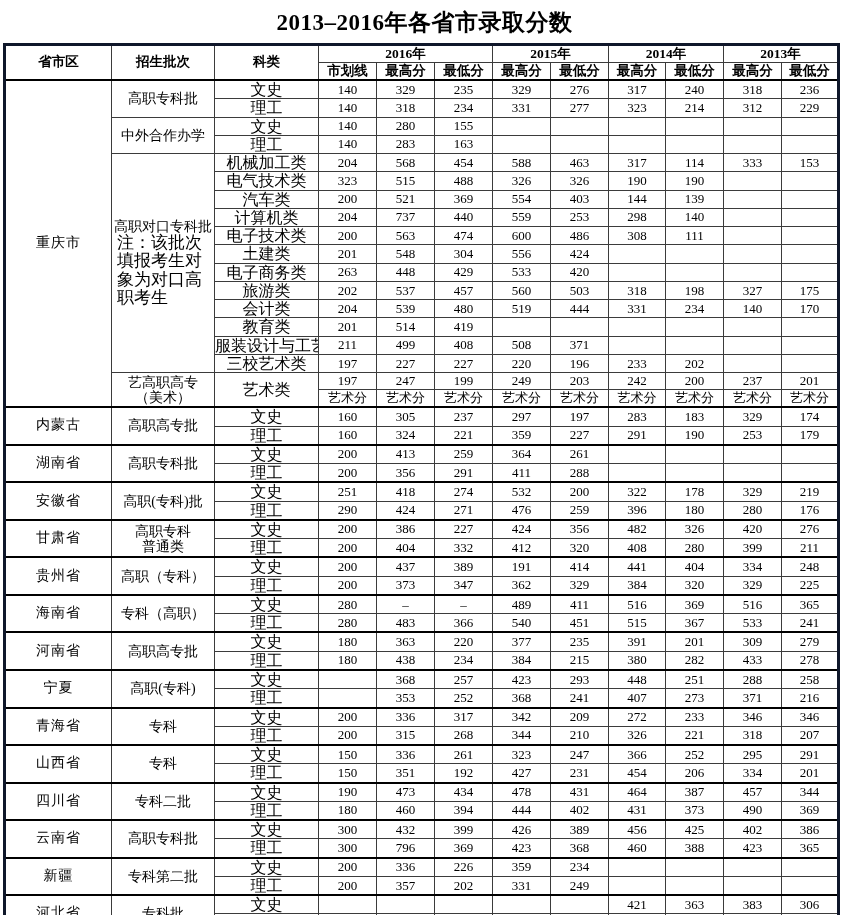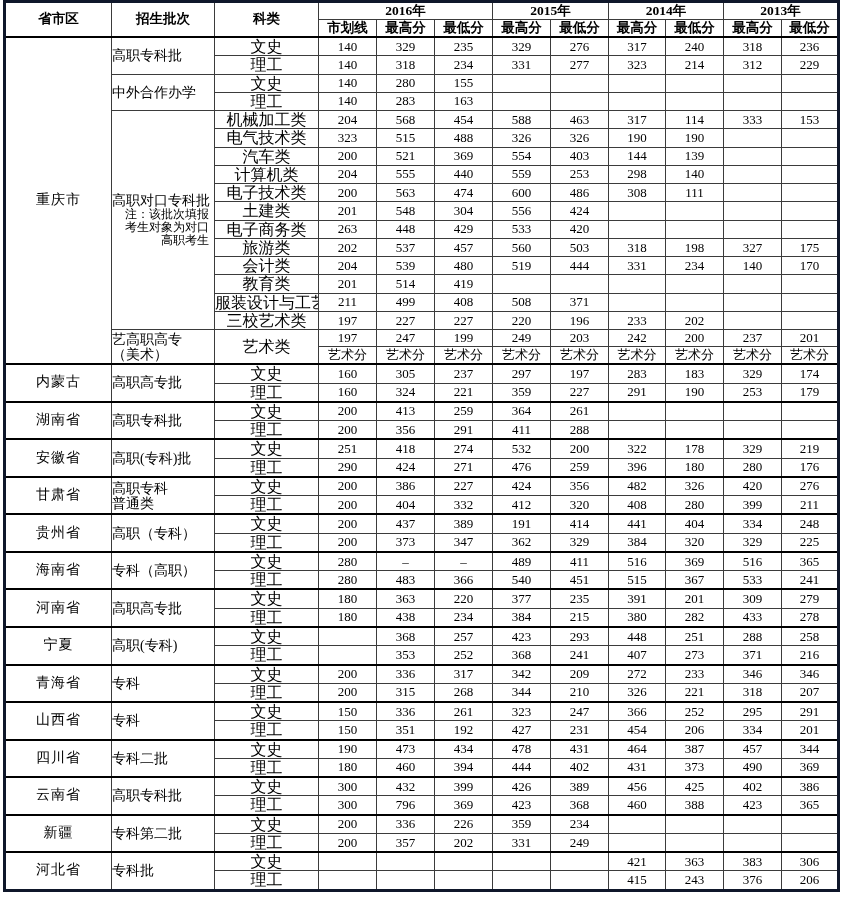--- a/index.html
+++ b/index.html
@@ -20,29 +20,30 @@
     border:1px solid #3b3b3b;
     text-align:center; vertical-align:middle;
     padding:0; height:16px; line-height:1.08;
     font-size:13px; white-space:nowrap; overflow:hidden;
   }
   thead th { font-size:13.5px; font-weight:bold; }
   thead tr:last-child th { border-bottom:2px solid #000; }
   tr.group-start td { border-top:2px solid #000; }
   .province-cell { font-size:14px; letter-spacing:1px;font-family:Liberation Mono, monospace; }
   .batch-cell { white-space:normal; font-size:14px; }
-  .batch-label { white-space:pre-line; text-align:left; }
-  .batch-note { white-space:normal; text-align:right; padding:0 5px; font-size:12px; }
+  .batch-label { white-space:pre-line; text-align:center; }
+  .batch-note { white-space:normal; text-align:left; padding:0 5px; font-size:17px; }
   .cat-cell { font-size:16px; }
   .num-cell, .sub-cell { font-size:13px; }
 </style>
 </head>
 <body>
 
 <div class="page">
+  <div class="title">2013–2016年各省市录取分数</div>
   <table class="scores">
     <colgroup>
       <col style="width:107px">
         <col style="width:103px">
         <col style="width:104px">
       <col style="width:58px">
         <col style="width:58px">
         <col style="width:58px">
       <col style="width:58px">
         <col style="width:58px">
@@ -165,21 +166,21 @@
           <td class="num-cell">554</td>
           <td class="num-cell">403</td>
           <td class="num-cell">144</td>
           <td class="num-cell">139</td>
           <td class="num-cell"></td>
           <td class="num-cell"></td>
         </tr>
         <tr>
           <td class="cat-cell">计算机类</td>
           <td class="num-cell">204</td>
-          <td class="num-cell">555</td>
+          <td class="num-cell">737</td>
           <td class="num-cell">440</td>
           <td class="num-cell">559</td>
           <td class="num-cell">253</td>
           <td class="num-cell">298</td>
           <td class="num-cell">140</td>
           <td class="num-cell"></td>
           <td class="num-cell"></td>
         </tr>
         <tr>
           <td class="cat-cell">电子技术类</td>

